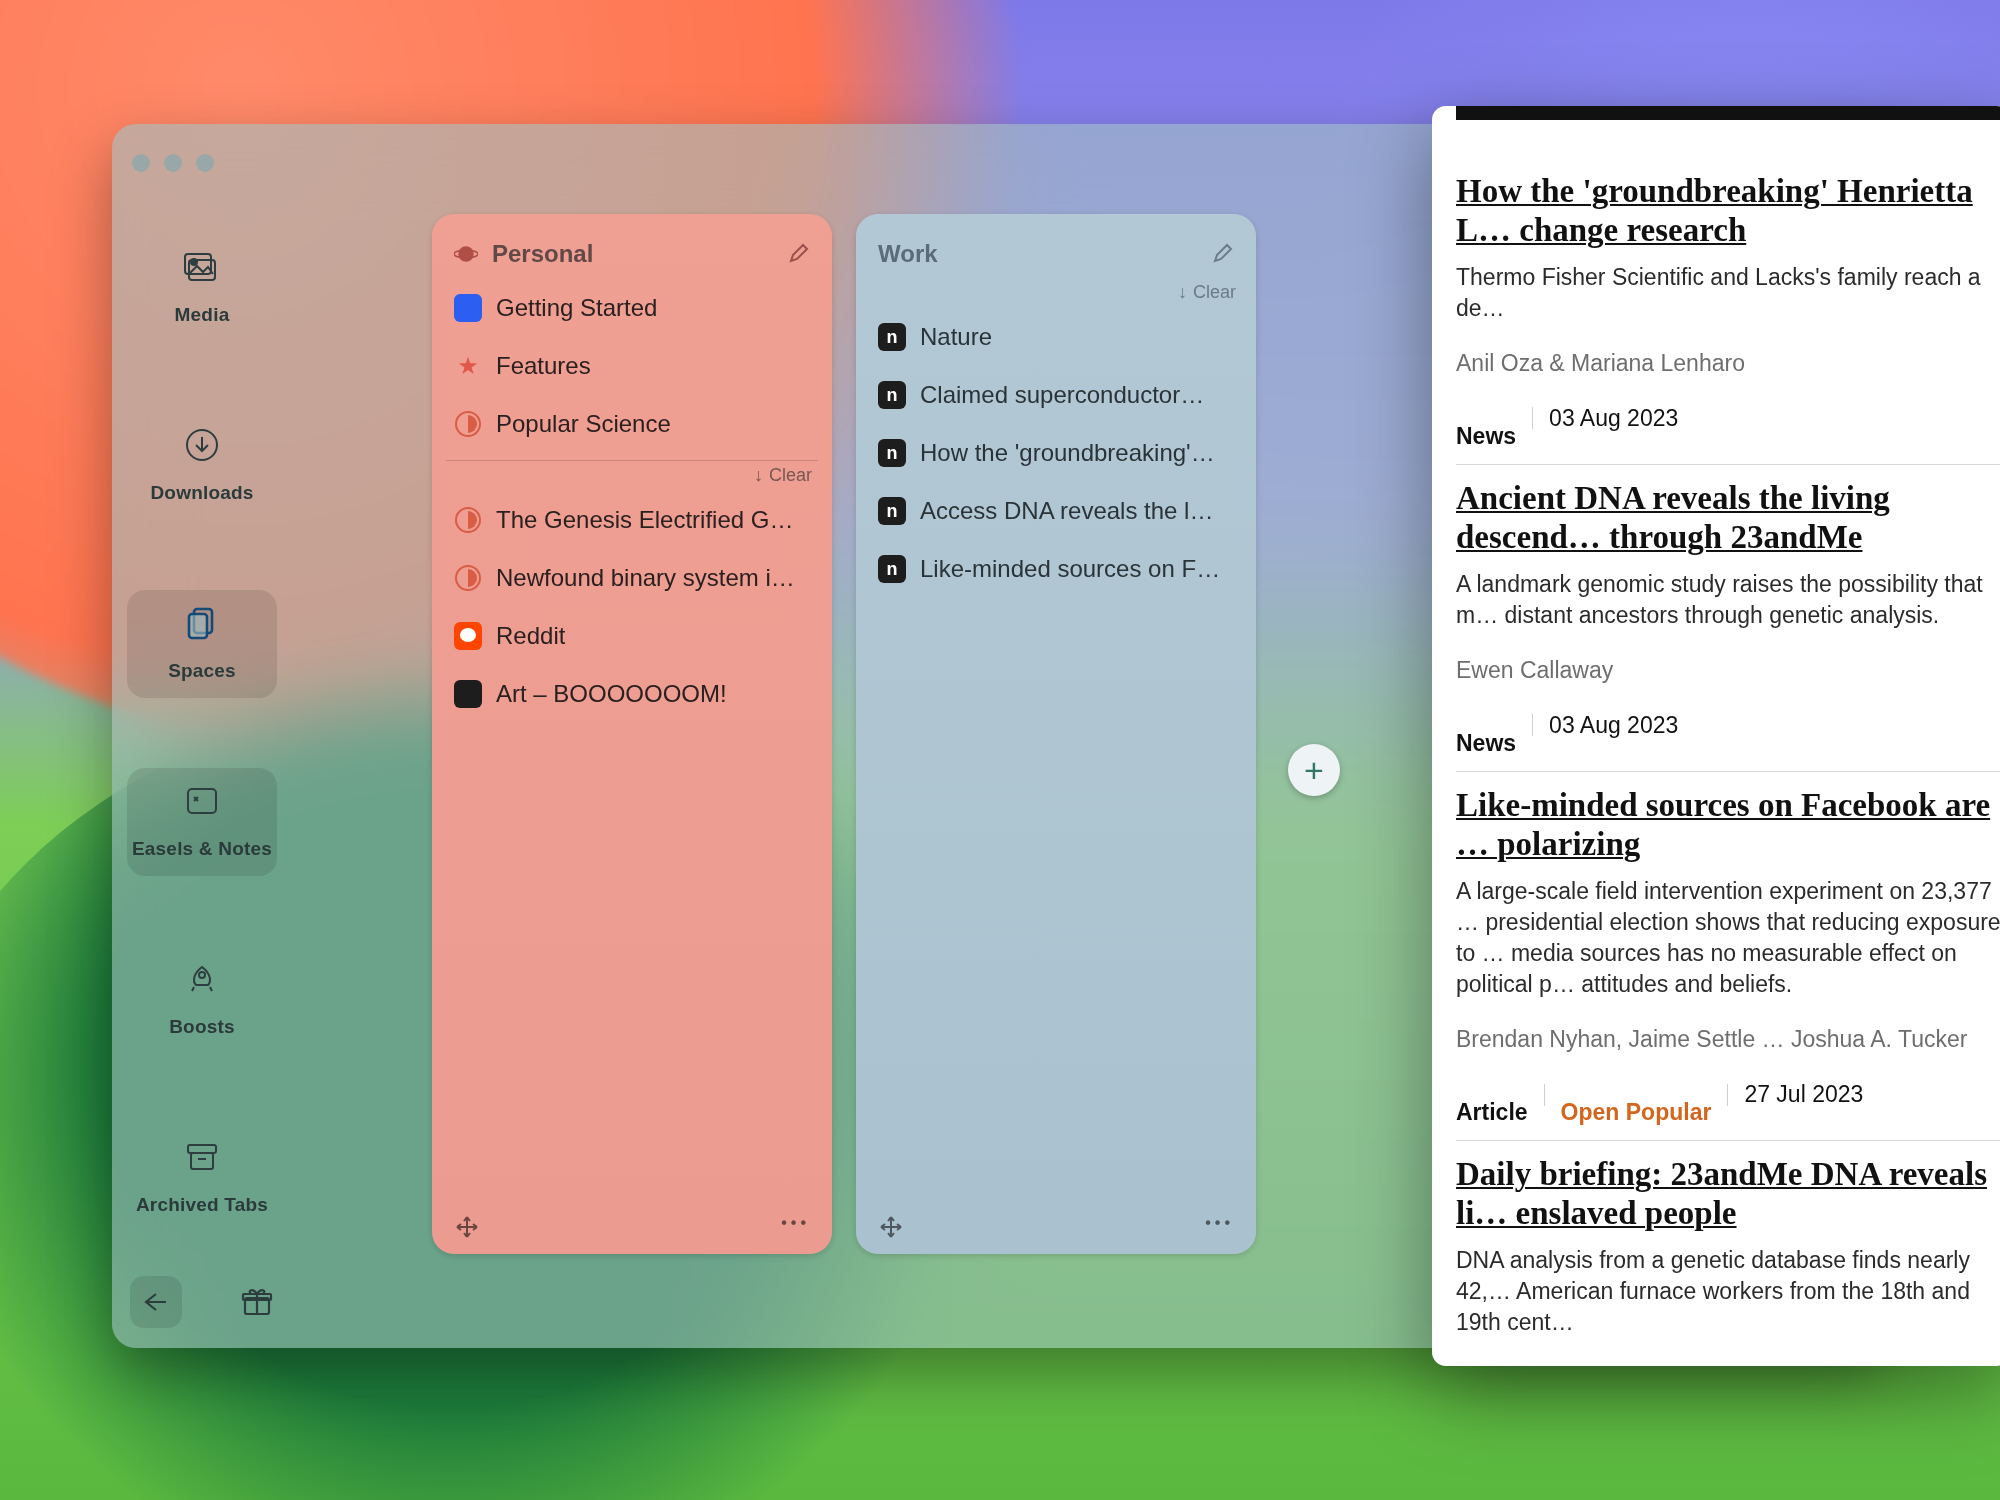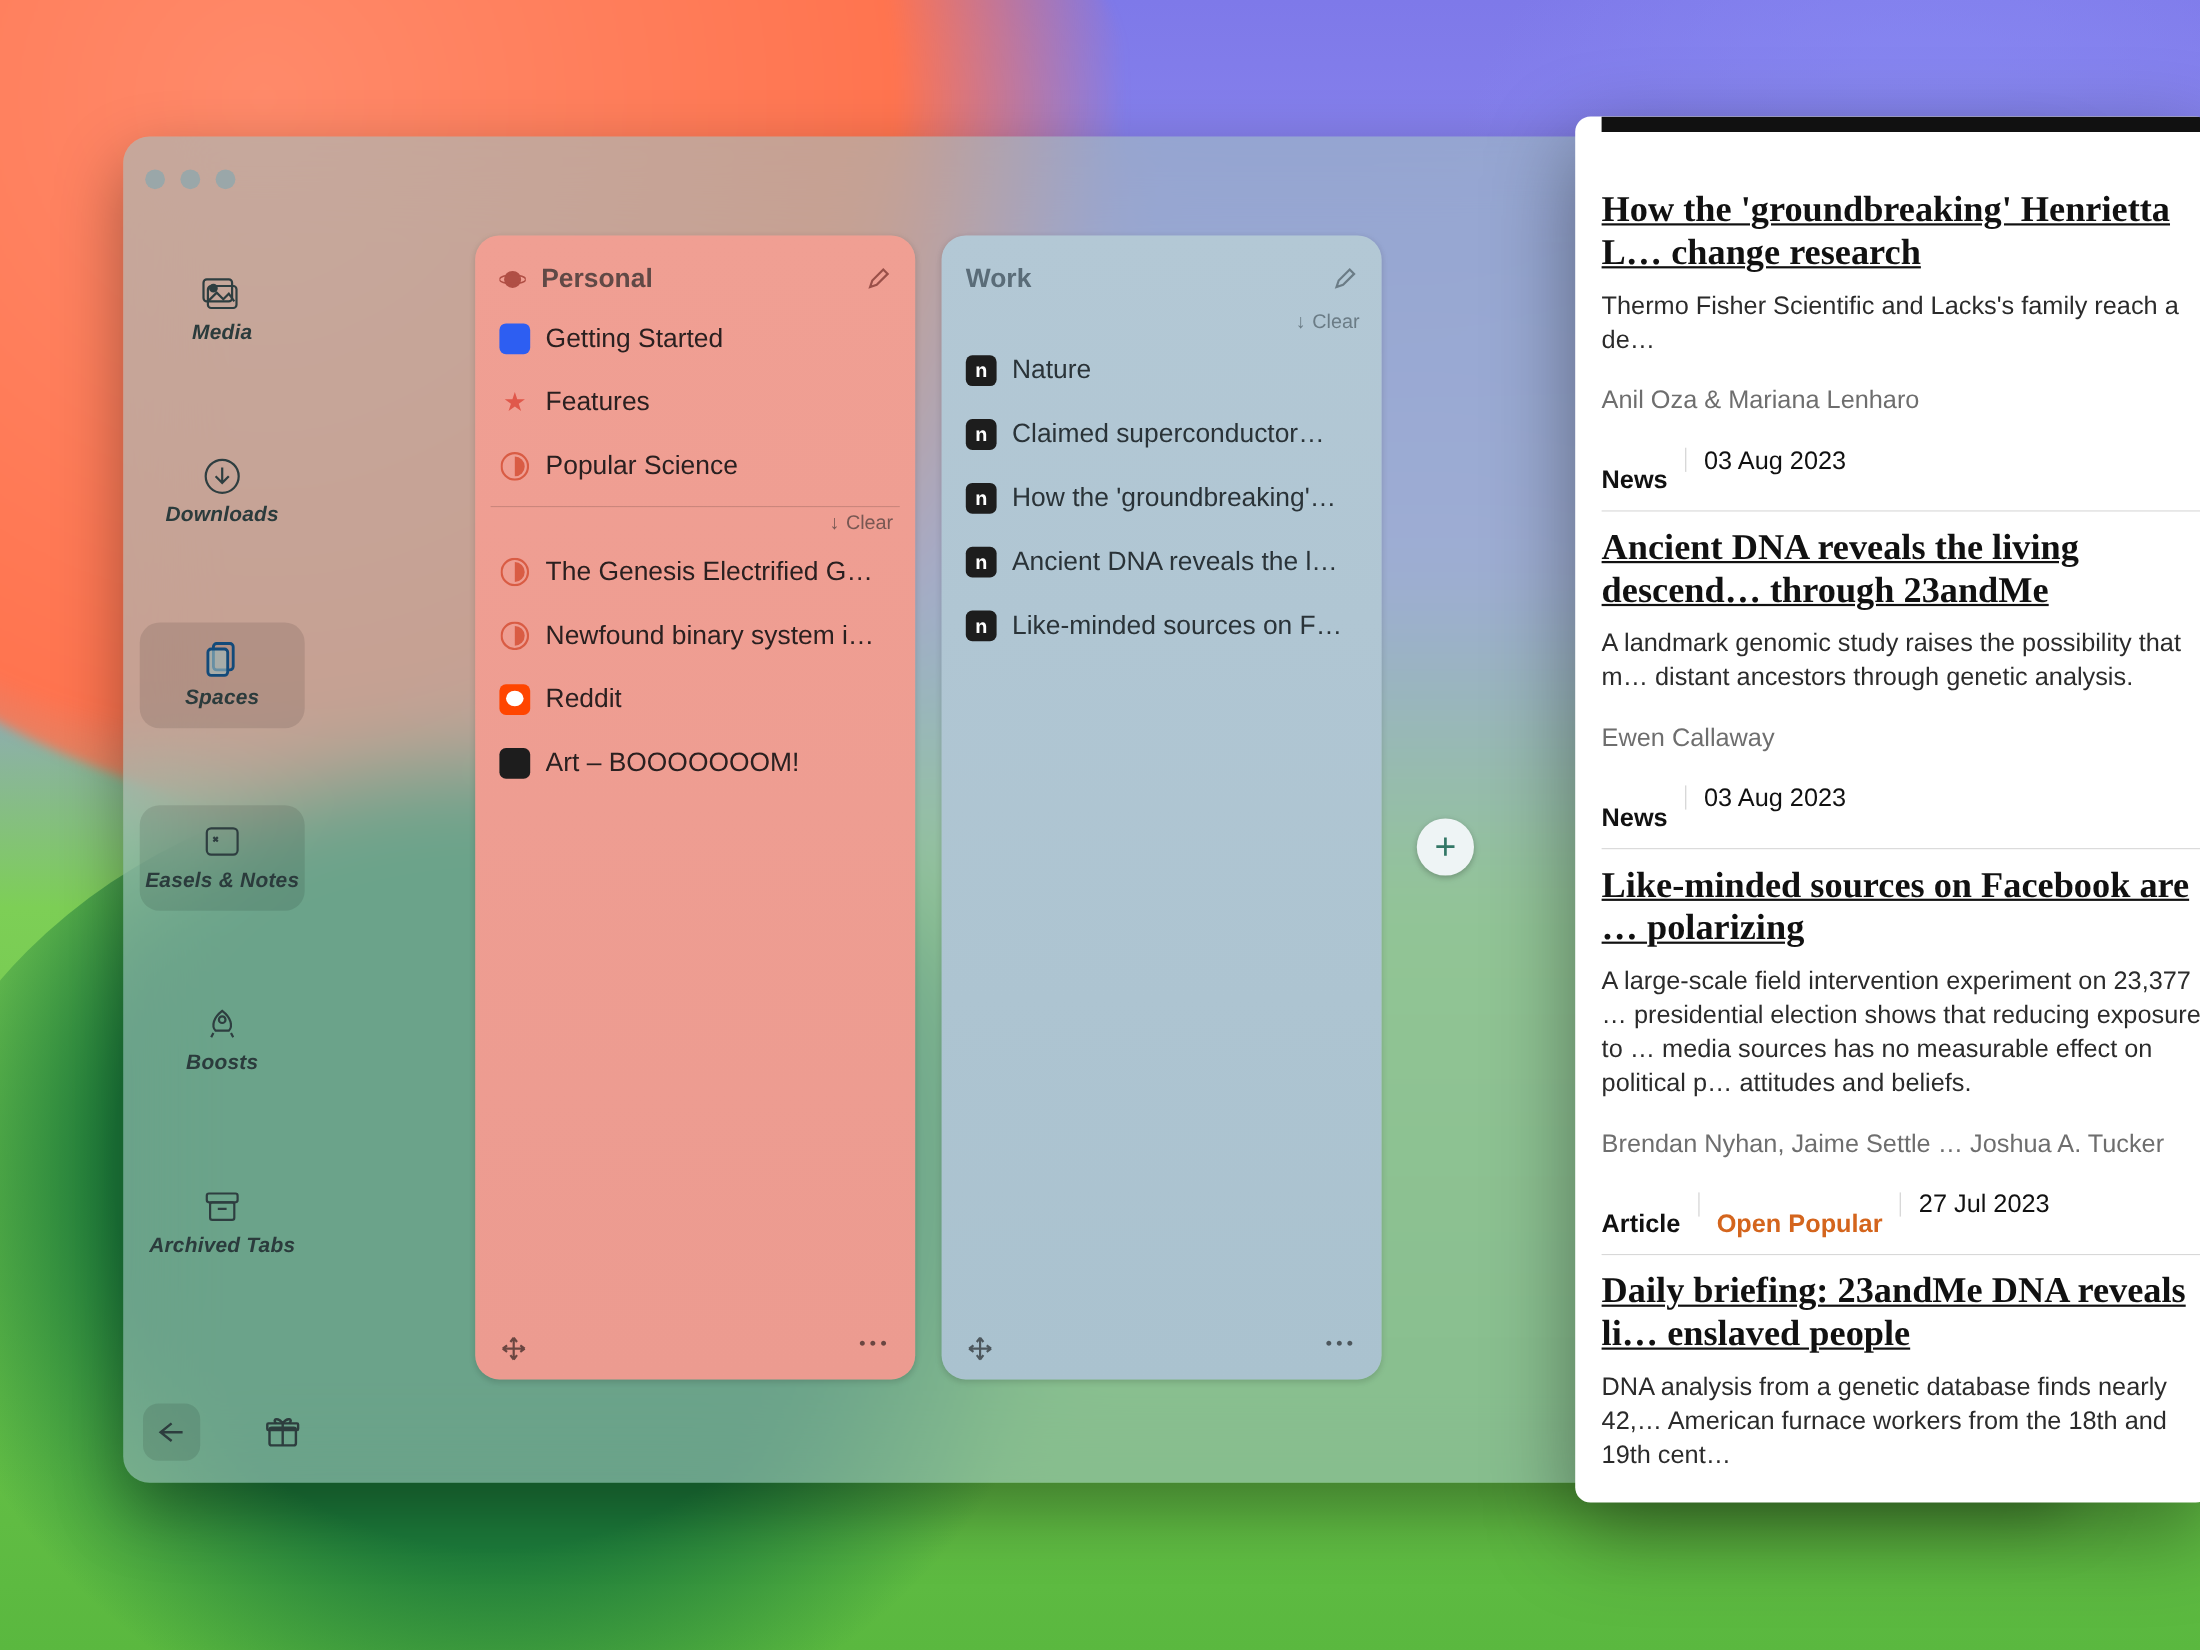--- a/index.html
+++ b/index.html
@@ -20,21 +20,21 @@
   box-shadow: 0 25px 60px rgba(0,0,0,0.35);
   overflow: hidden;
 }
 
 
 .traffic { position:absolute; top:30px; left:20px; display:flex; gap:14px; }
 .traffic span { width:18px; height:18px; border-radius:50%; background:#9aa7a9; display:block; }
 
 
 .rail { position:absolute; top:110px; left:0; width:180px; display:flex; flex-direction:column; align-items:center; gap:70px; }
-.rail-item { display:flex; flex-direction:column; align-items:center; gap:8px; width:150px; padding:16px 0; border-radius:18px; cursor:pointer; color:#2b3b3c;font-style:italic; }
+.rail-item { display:flex; flex-direction:column; align-items:center; gap:20px; width:150px; padding:16px 0; border-radius:18px; cursor:pointer; color:#2b3b3c; }
 .rail-item.active { background: rgba(0,0,0,0.10); }
 .rail-item .lbl { font-size:19px; font-weight:600; letter-spacing:.2px; }
 .rail-icon { width:38px; height:34px; display:flex; align-items:center; justify-content:center; }
 .rail-icon svg { stroke:#2e3e40; fill:none; stroke-width:2; }
 
 
 .bottomnav { position:absolute; left:18px; bottom:20px; display:flex; align-items:center; gap:56px; }
 .navbtn { width:52px; height:52px; border-radius:14px; display:flex; align-items:center; justify-content:center; background:rgba(0,0,0,0.10); color:#2d3d3e; }
 .navicon { width:38px; height:38px; display:flex; align-items:center; justify-content:center; color:#2d3d3e; }
 .bottomnav svg { stroke:currentColor; fill:none; stroke-width:2.2; }
@@ -289,21 +289,21 @@
       <div class="card-item">
           <span class="favicon fv-n">n</span>
           <span class="lbl">Claimed superconductor…</span>
         </div>
       <div class="card-item">
           <span class="favicon fv-n">n</span>
           <span class="lbl">How the 'groundbreaking'…</span>
         </div>
       <div class="card-item">
           <span class="favicon fv-n">n</span>
-          <span class="lbl">Ancient DNA reveals the l…</span>
+          <span class="lbl">Access DNA reveals the l…</span>
         </div>
       <div class="card-item">
           <span class="favicon fv-n">n</span>
           <span class="lbl">Like-minded sources on F…</span>
         </div>
       <div class="card-foot">
         <span><svg width="26" height="26" viewBox="0 0 26 26">
               <path d="M13 3 L10 7 M13 3 L16 7 M13 3 V23 M13 23 L10 19 M13 23 L16 19 M3 13 H23 M3 13 L7 10 M3 13 L7 16 M23 13 L19 10 M23 13 L19 16"></path>
             </svg></span>
         <span class="dots">•••</span>

